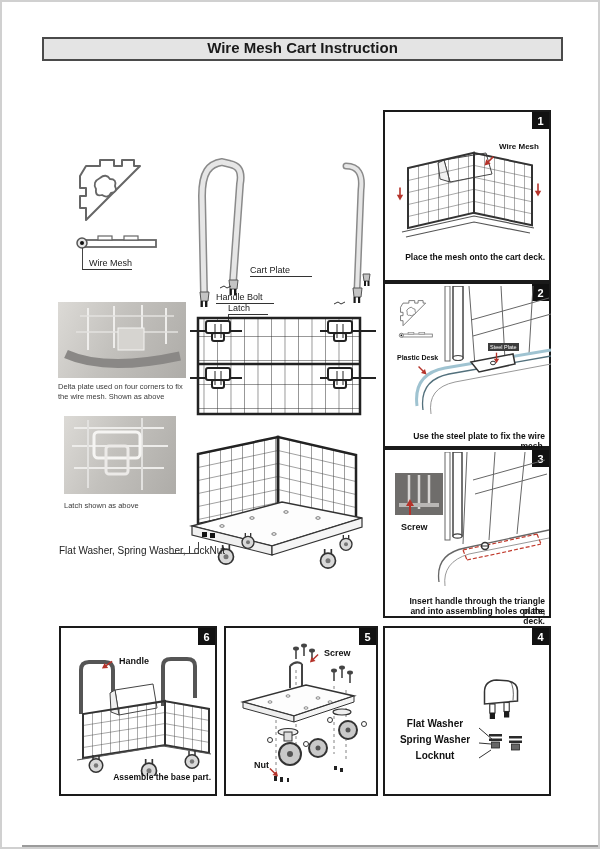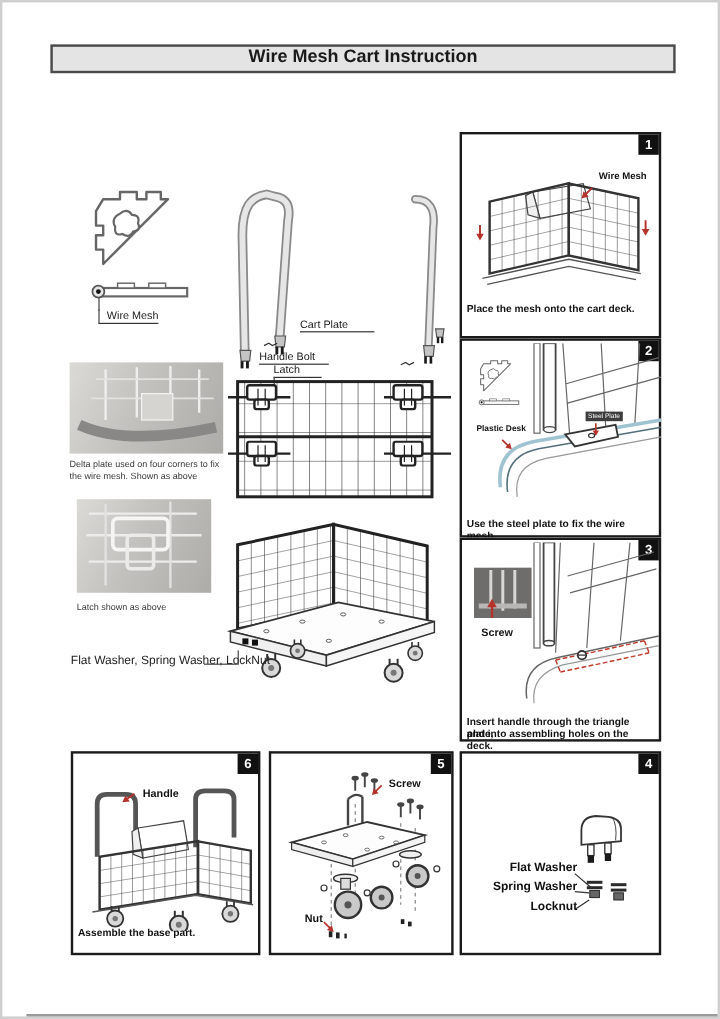--- a/index.html
+++ b/index.html
@@ -15,25 +15,25 @@
   .lbl-u{border-bottom:1px solid #333;padding-bottom:1px;}
   .vline{position:absolute;width:1px;background:#444;}
   .hline{position:absolute;height:1px;background:#444;}
   .cap{position:absolute;font-size:7.5px;color:#3a3a3a;line-height:1.3;}
   .photo{position:absolute;background:linear-gradient(115deg,#dcdad6,#c3c1bd 45%,#aeaca8);}
   .photo svg{display:block;}
 
   .step-box{position:absolute;border:2px solid #1a1a1a;background:#fff;box-sizing:border-box;}
   .badge{position:absolute;top:0;right:0;width:17px;height:17px;background:#111;color:#fff;
          font-weight:bold;font-size:11px;display:flex;align-items:center;justify-content:center;}
-  .step-cap{position:absolute;left:4px;right:4px;text-align:left;font-weight:bold;font-size:8.5px;color:#111;}
+  .step-cap{position:absolute;left:4px;right:4px;text-align:right;font-weight:bold;font-size:8.5px;color:#111;}
   .slbl{position:absolute;font-weight:bold;font-size:8px;color:#111;white-space:nowrap;}
   .slbl9{font-size:9px;}
   .tag{position:absolute;background:#3c3c3c;color:#fff;font-size:5.5px;padding:1px 2px;white-space:nowrap;}
-  .s4lbl{position:absolute;left:4px;width:92px;text-align:right;font-weight:bold;font-size:10px;color:#111;white-space:nowrap;}
+  .s4lbl{position:absolute;left:4px;width:92px;text-align:center;font-weight:bold;font-size:10px;color:#111;white-space:nowrap;}
 </style>
 </head>
 <body>
 
 <div class="page">
 
   <svg width="0" height="0" style="position:absolute" aria-hidden="true">
     <defs>
       <symbol id="delta-sym" viewBox="0 0 110 100">
         <path d="M24 12 H38 V6 H52 V12 H60 V6 H72 V12 H78 L24 66 V54 H18 V42 H24 V34 H18 V22 Z" fill="#fff" stroke="#666" stroke-width="2" stroke-linejoin="round"></path>

